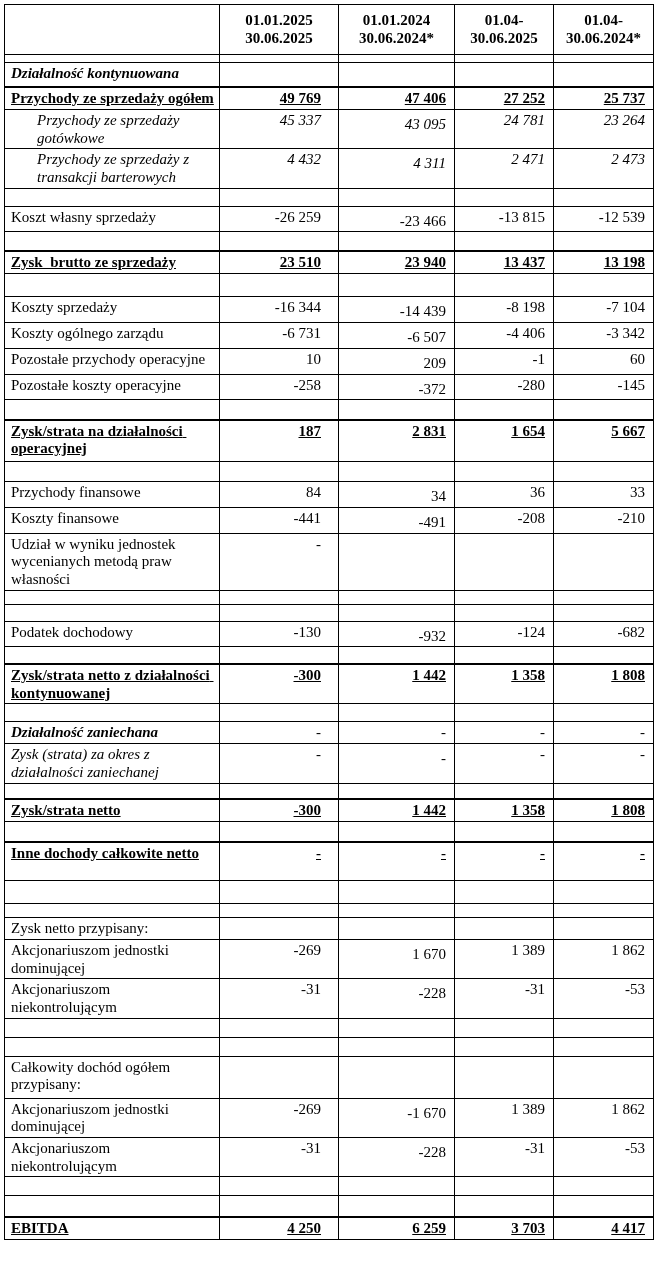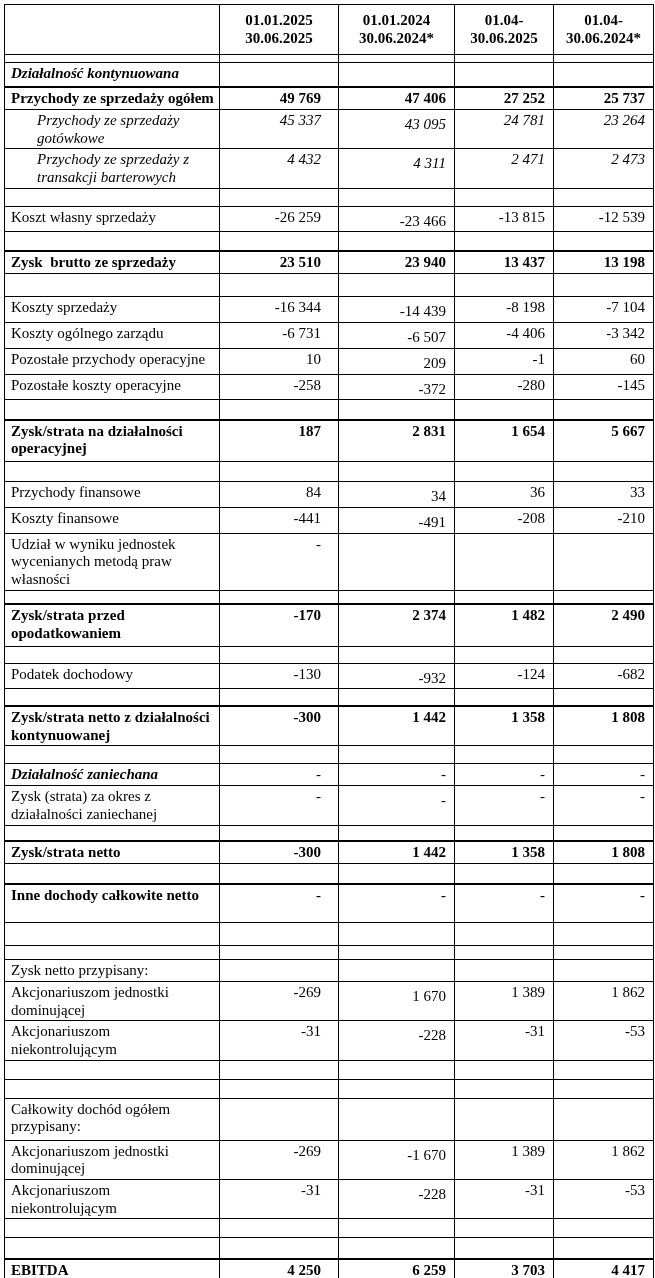--- a/index.html
+++ b/index.html
@@ -40,21 +40,21 @@
     padding-right:1px;
     white-space:pre-wrap;
   }
   .fin td.num{
     text-align:right;
     padding-right:8px;
   }
   .fin td.num.i1{padding-right:17px;}
   
   tr.r-bold td{border-top-width:2px;}
-  tr.r-bold td.lbl,tr.r-bold td.num{font-weight:bold;}
+  tr.r-bold td.lbl,tr.r-bold td.num{font-weight:bold;text-decoration:underline;}
   tr.r-bolditalic td.lbl{font-weight:bold;font-style:italic;}
   
   tr.r-italic td.lbl{font-style:italic;padding-left:32px;margin-top:35px;}
   tr.r-italic td.num{font-style:italic;}
   
   tr.r-normal td.num.i2,tr.r-italic td.num.i2{padding-top:6px;}
 </style>
 </head>
 <body>
 
@@ -221,27 +221,20 @@
           <td class="num i3"></td>
           <td class="num i4"></td>
         </tr>
         <tr class="r-spacer" style="height: 14px;">
           <td class="lbl"></td>
           <td class="num i1"></td>
           <td class="num i2"></td>
           <td class="num i3"></td>
           <td class="num i4"></td>
         </tr>
-        <tr class="r-bold" style="height: 42px;">
-          <td class="lbl">Zysk/strata przed opodatkowaniem</td>
-          <td class="num i1">-170</td>
-          <td class="num i2">2 374</td>
-          <td class="num i3">1 482</td>
-          <td class="num i4">2 490</td>
-        </tr>
         <tr class="r-spacer" style="height: 17px;">
           <td class="lbl"></td>
           <td class="num i1"></td>
           <td class="num i2"></td>
           <td class="num i3"></td>
           <td class="num i4"></td>
         </tr>
         <tr class="r-normal" style="height: 22px;">
           <td class="lbl">Podatek dochodowy</td>
           <td class="num i1">-130</td>
@@ -270,21 +263,21 @@
           <td class="num i3"></td>
           <td class="num i4"></td>
         </tr>
         <tr class="r-bolditalic" style="height: 22px;">
           <td class="lbl">Działalność zaniechana</td>
           <td class="num i1">-</td>
           <td class="num i2">-</td>
           <td class="num i3">-</td>
           <td class="num i4">-</td>
         </tr>
-        <tr class="r-normal" style="height: 37px;">
+        <tr class="r-normal" style="height: 37px; font-style: italic;">
           <td class="lbl">Zysk (strata) za okres z działalności zaniechanej</td>
           <td class="num i1">-</td>
           <td class="num i2">-</td>
           <td class="num i3">-</td>
           <td class="num i4">-</td>
         </tr>
         <tr class="r-spacer" style="height: 16px;">
           <td class="lbl"></td>
           <td class="num i1"></td>
           <td class="num i2"></td>

